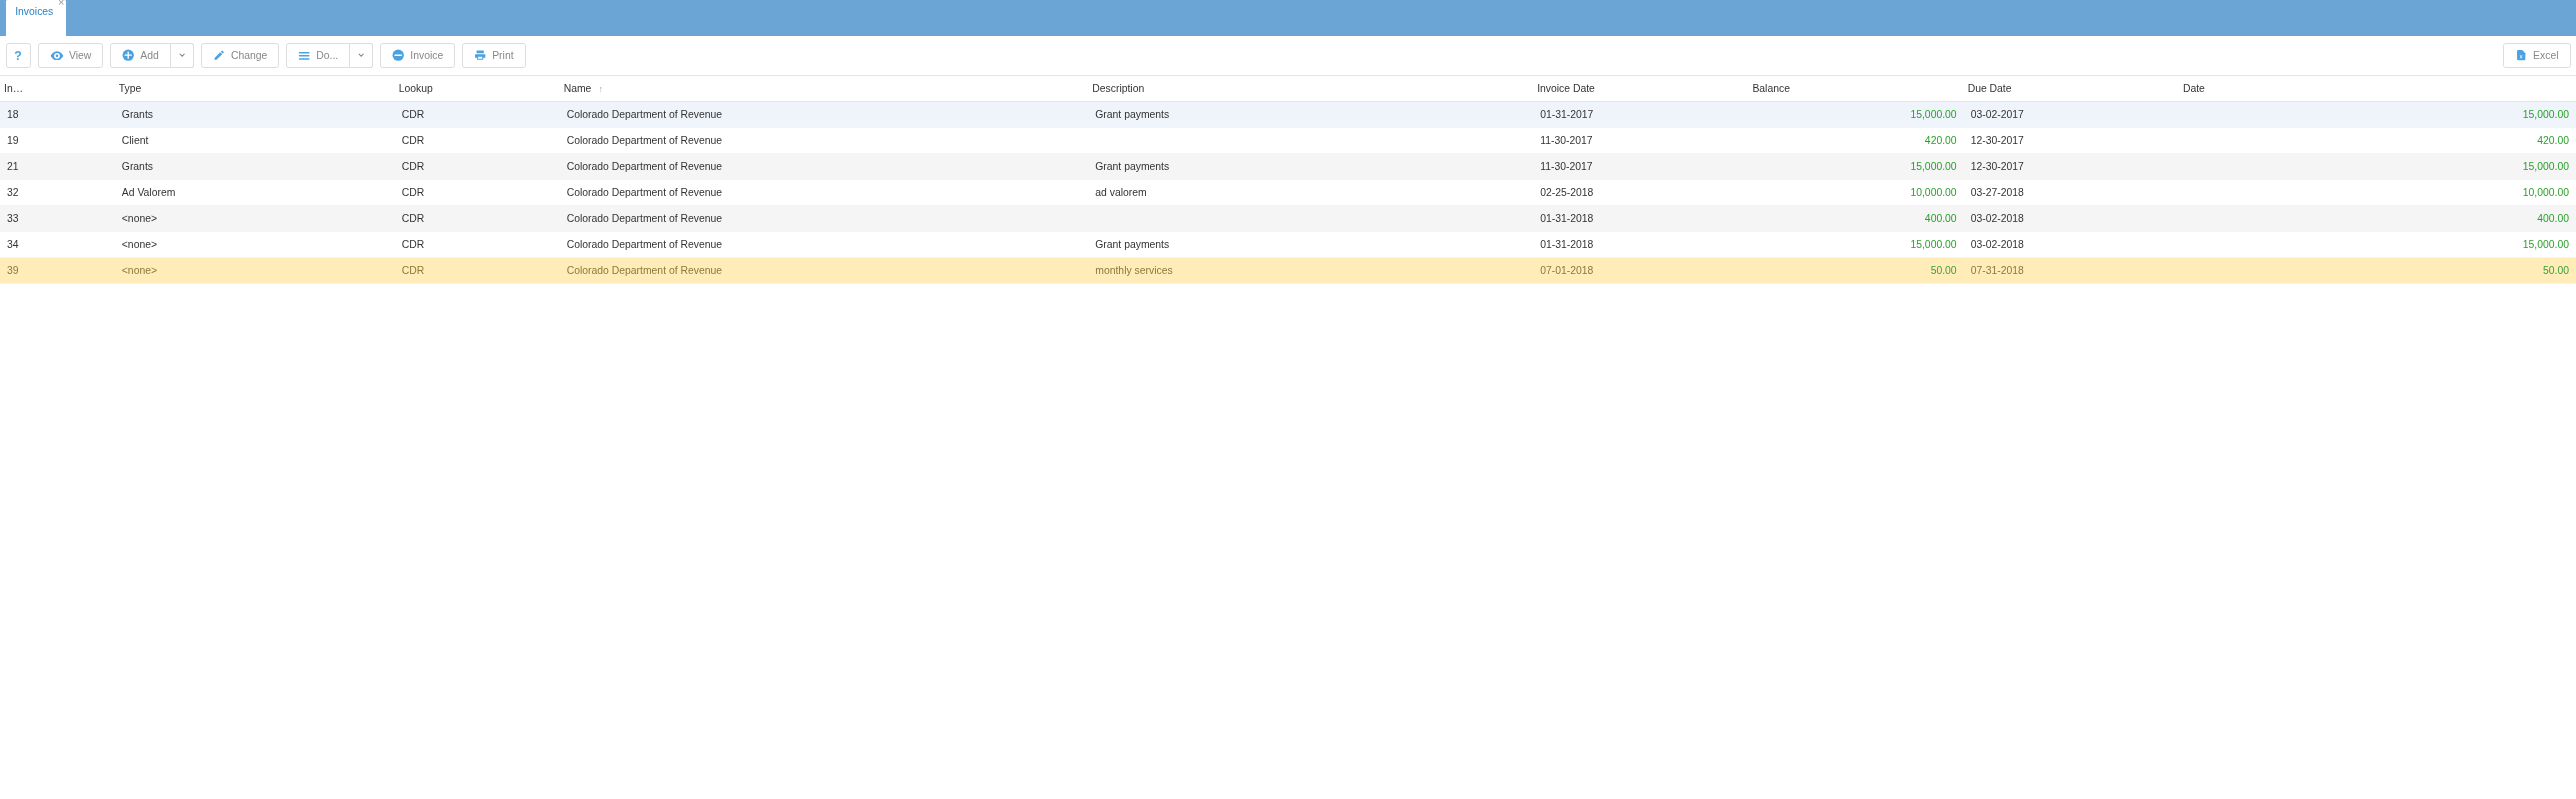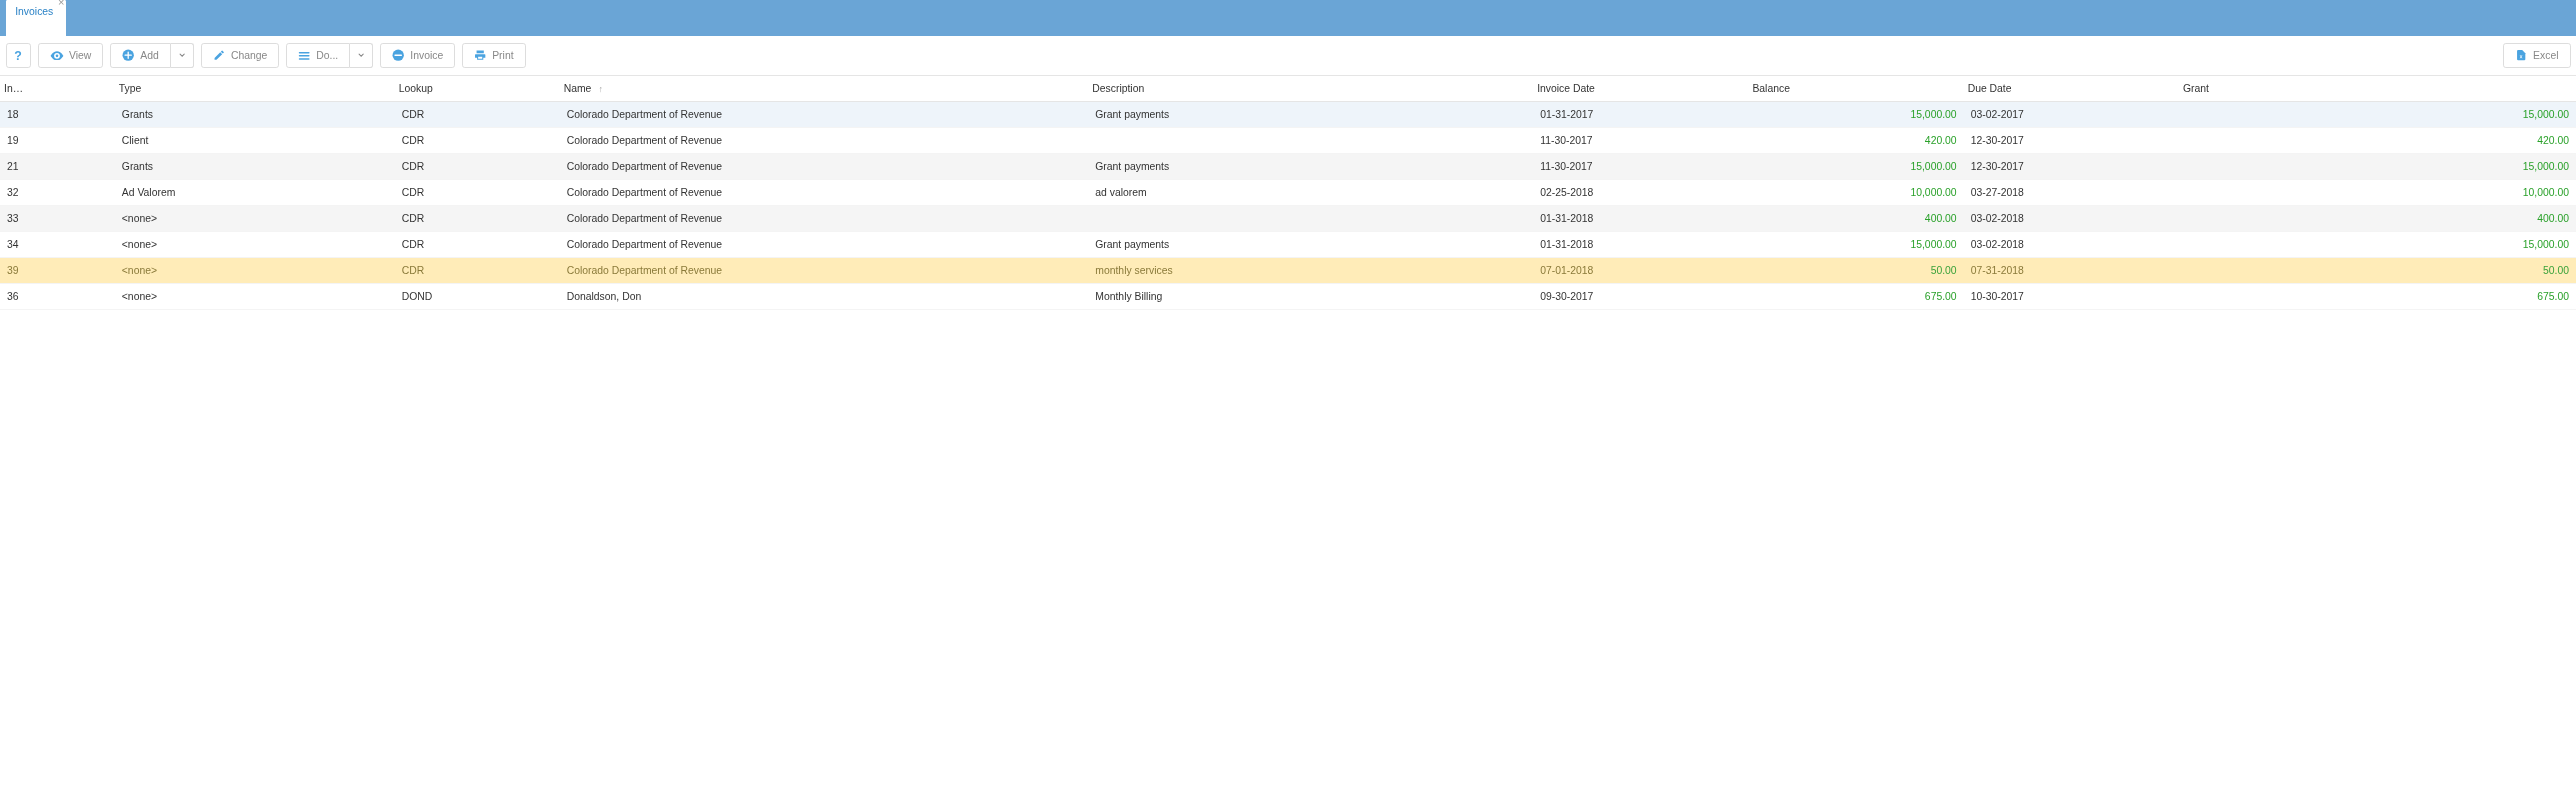--- a/index.html
+++ b/index.html
@@ -254,21 +254,21 @@
         <th>Type</th>
         <th>Lookup</th>
         <th>
           <span>Name</span>
           <span class="sort-arrow">↑</span>
         </th>
         <th>Description</th>
         <th>Invoice Date</th>
         <th class="num">Balance</th>
         <th>Due Date</th>
-        <th class="num">Grant</th>
+        <th class="num">Date</th>
       </tr>
     </thead>
     <tbody id="grid-body">
         <tr class="hovered">
           <td class="num">18</td>
           <td>Grants</td>
           <td>CDR</td>
           <td>Colorado Department of Revenue</td>
           <td>Grant payments</td>
           <td>01-31-2017</td>
@@ -335,28 +335,17 @@
           <td class="num">39</td>
           <td>&lt;none&gt;</td>
           <td>CDR</td>
           <td>Colorado Department of Revenue</td>
           <td>monthly services</td>
           <td>07-01-2018</td>
           <td class="money">50.00</td>
           <td>07-31-2018</td>
           <td class="money">50.00</td>
         </tr>
-        <tr>
-          <td class="num">36</td>
-          <td>&lt;none&gt;</td>
-          <td>DOND</td>
-          <td>Donaldson, Don</td>
-          <td>Monthly Billing</td>
-          <td>09-30-2017</td>
-          <td class="money">675.00</td>
-          <td>10-30-2017</td>
-          <td class="money">675.00</td>
-        </tr>
       </tbody>
   </table>
 
 </div>
 
 
 </body></html>

